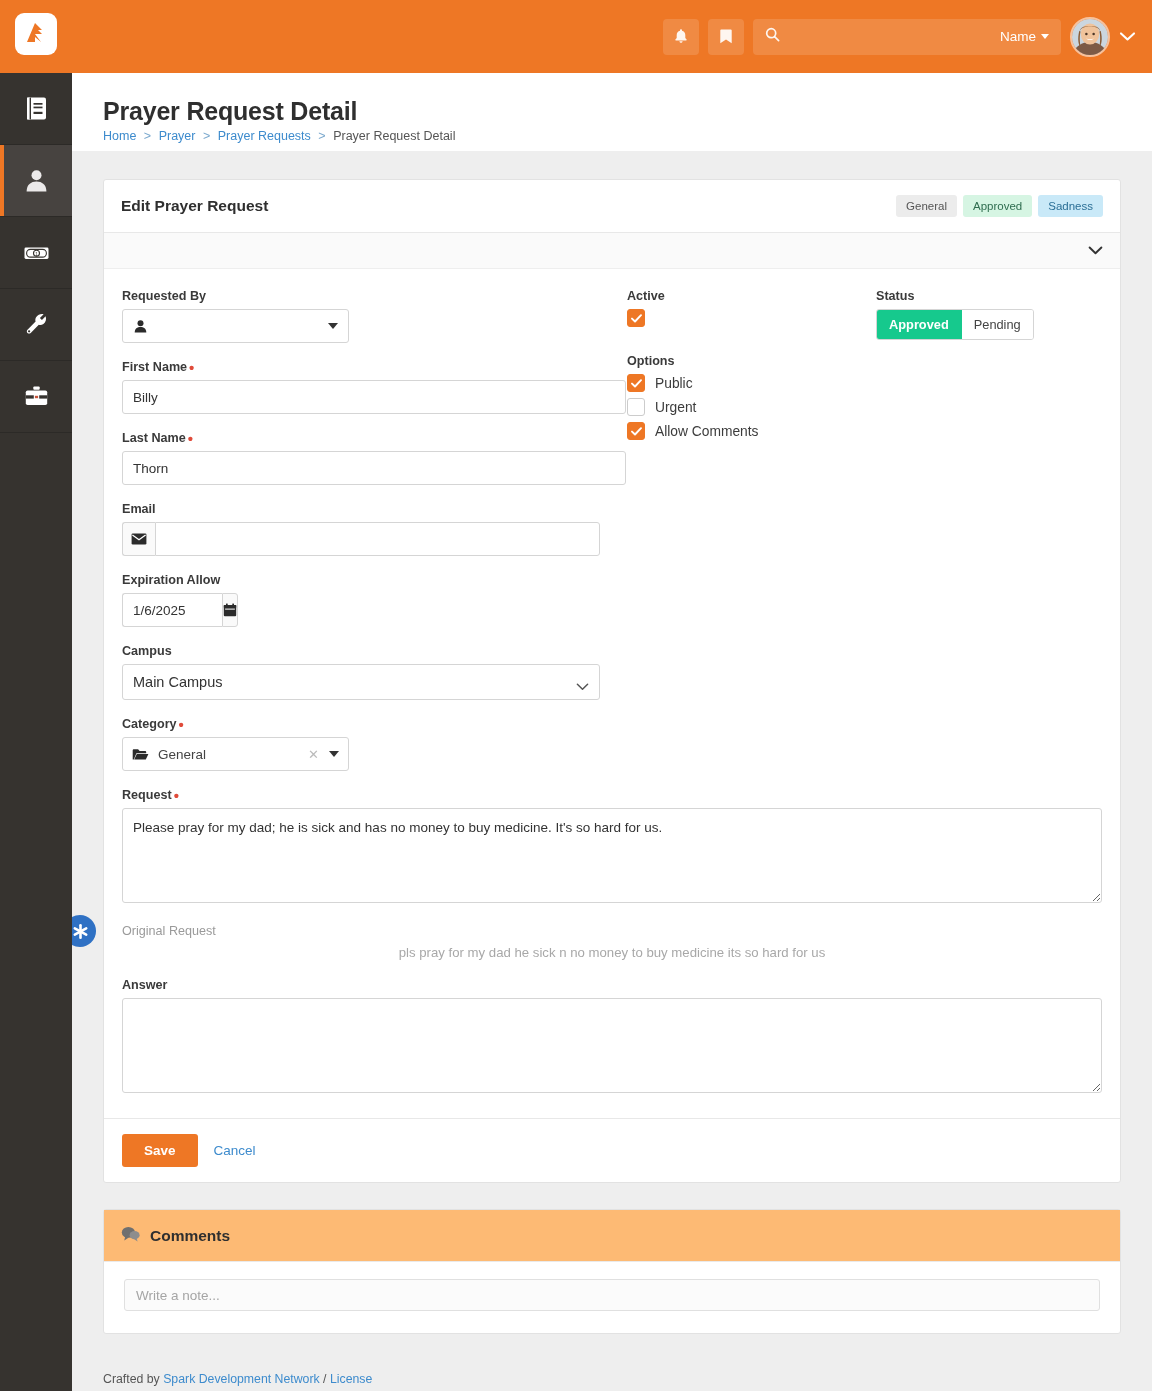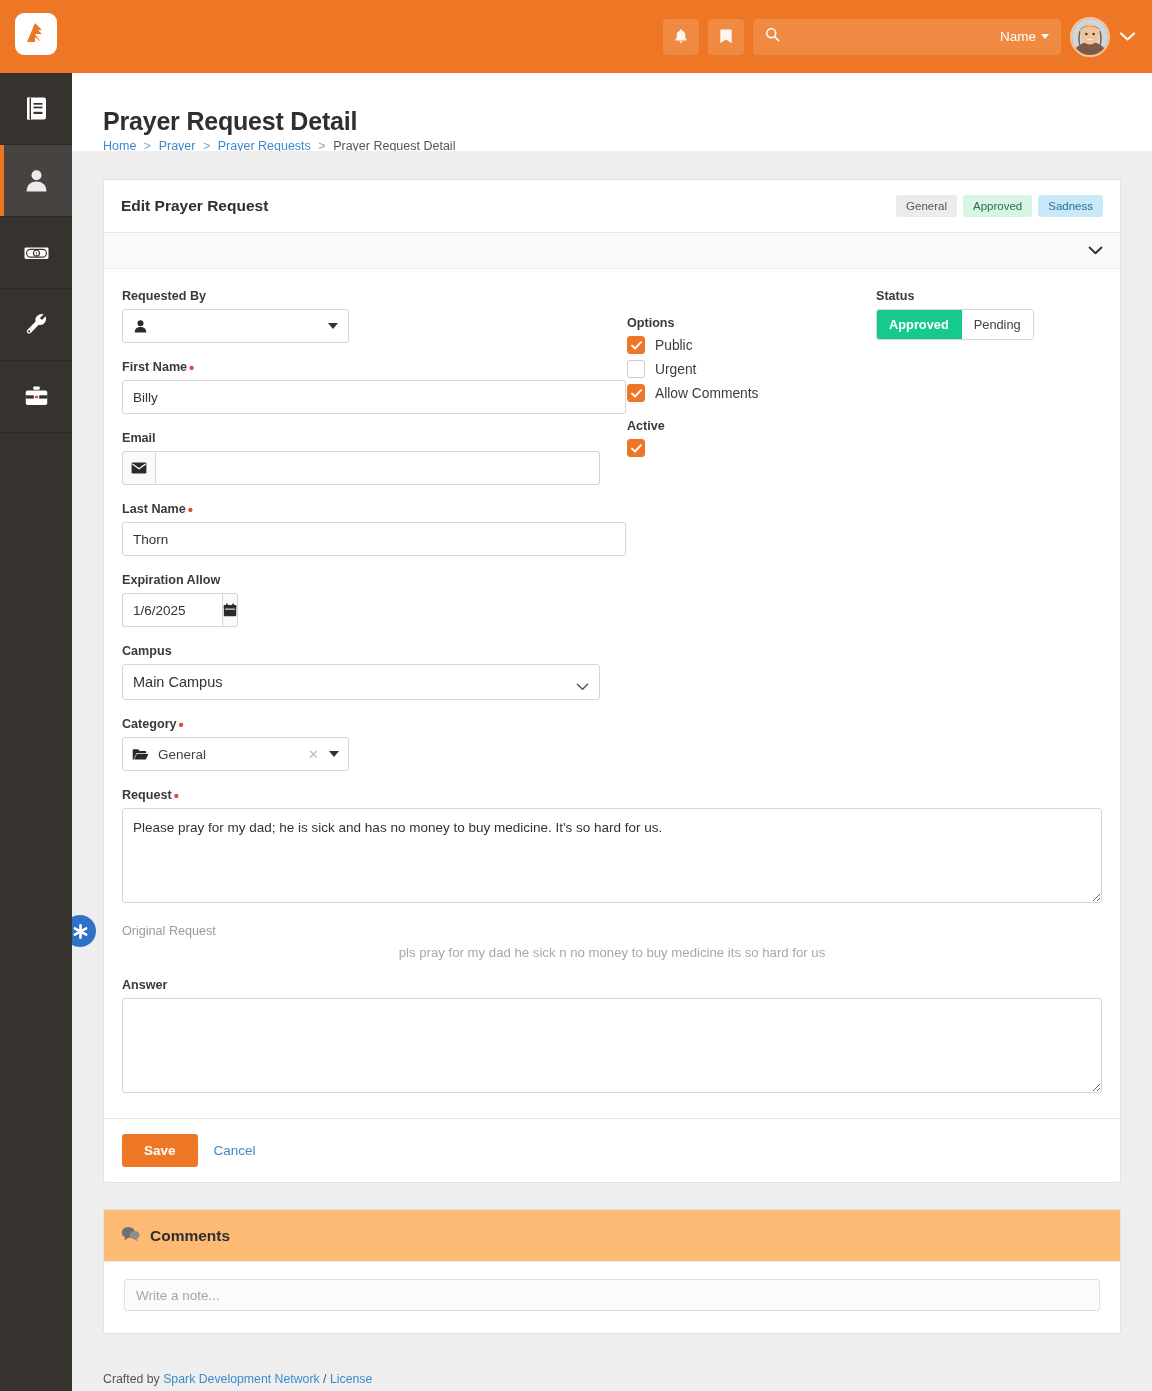--- a/index.html
+++ b/index.html
@@ -81,21 +81,21 @@
   }
   .side-item.active { background: #474340; }
   .side-item.active::before {
     content: ""; position: absolute; left: 0; top: 0;
     width: 4px; height: 100%; background: #ee7725;
   }
   .side-item svg { display: block; }
 
   
   .pagehead {
-    position: absolute; left: 72px; top: 89px;
+    position: absolute; left: 72px; top: 79px;
     width: 1080px; height: 78px;
     background: #ffffff;
     padding: 18px 0 0 31px;
   }
   .page-title {
     font-size: 25px; font-weight: bold; color: #2f2f2f;
     letter-spacing: -0.2px; margin: 0 0 3px 0; line-height: 1.15;
   }
   .breadcrumb { font-size: 12.5px; color: #5a5a5a; }
   .breadcrumb a { color: #3d8bcd; text-decoration: none; }
@@ -450,37 +450,37 @@
           </div>
 
           <div class="fgroup">
             <label class="flabel">
               <span>First Name</span><span class="req-star">•</span>
             </label>
             <input class="finput" type="text" id="first-name-input" value="Billy" style="">
           </div>
 
           <div class="fgroup">
+            <label class="flabel">
+              <span>Last Name</span><span class="req-star">•</span>
+            </label>
+            <input class="finput" type="text" id="last-name-input" value="Thorn" style="">
+          </div>
+
+          <div class="fgroup">
             <label class="flabel">Email</label>
             <div class="igroup">
               <div class="igroup-addon">
                 <svg width="16" height="12" viewBox="0 0 16 12">
                   <rect x="0.6" y="0.6" width="14.8" height="10.8" rx="1.2" fill="#2b2b2b"></rect>
                   <path d="M1.4 2 L8 6.8 L14.6 2" fill="none" stroke="#fff" stroke-width="1.3"></path>
                 </svg>
               </div>
               <input class="finput" type="text" value="" style="">
             </div>
-          </div>
-
-          <div class="fgroup">
-            <label class="flabel">
-              <span>Last Name</span><span class="req-star">•</span>
-            </label>
-            <input class="finput" type="text" id="last-name-input" value="Thorn" style="">
           </div>
 
           <div class="fgroup">
             <label class="flabel">Expiration Allow</label>
             <div class="dgroup">
               <input class="finput" type="text" value="1/6/2025" style="">
               <div class="dgroup-addon">
                 <svg width="14" height="14" viewBox="0 0 14 14">
                   <rect x="0.8" y="2" width="12.4" height="11.2" rx="1" fill="#2b2b2b"></rect>
                   <rect x="0.8" y="2" width="12.4" height="2.6" fill="#2b2b2b"></rect>
@@ -518,20 +518,31 @@
               <span class="cat-label">General</span>
               <span class="cat-x">✕</span>
               <span class="tri-dn"></span>
             </div>
           </div>
 
         </div>
 
         <div class="col-mid">
 
+          <div class="fgroup">
+            <label class="flabel">Active</label>
+            <div class="cbrow">
+              <span class="cbox on">
+                <svg width="11" height="9" viewBox="0 0 11 9">
+                  <path d="M1 4.6 L4 7.5 L10 1.2" fill="none" stroke="#fff" stroke-width="1.9" stroke-linecap="round" stroke-linejoin="round"></path>
+                </svg>
+              </span>
+            </div>
+          </div>
+
           <div class="fgroup" style="margin-top:27px;">
             <label class="flabel">Options</label>
 
             <div class="cbrow">
               <span class="cbox on">
                 <svg width="11" height="9" viewBox="0 0 11 9">
                   <path d="M1 4.6 L4 7.5 L10 1.2" fill="none" stroke="#fff" stroke-width="1.9" stroke-linecap="round" stroke-linejoin="round"></path>
                 </svg>
               </span>
               <span class="cblabel">Public</span>
@@ -542,31 +553,20 @@
               <span class="cblabel">Urgent</span>
             </div>
 
             <div class="cbrow">
               <span class="cbox on">
                 <svg width="11" height="9" viewBox="0 0 11 9">
                   <path d="M1 4.6 L4 7.5 L10 1.2" fill="none" stroke="#fff" stroke-width="1.9" stroke-linecap="round" stroke-linejoin="round"></path>
                 </svg>
               </span>
               <span class="cblabel">Allow Comments</span>
-            </div>
-          </div>
-
-          <div class="fgroup">
-            <label class="flabel">Active</label>
-            <div class="cbrow">
-              <span class="cbox on">
-                <svg width="11" height="9" viewBox="0 0 11 9">
-                  <path d="M1 4.6 L4 7.5 L10 1.2" fill="none" stroke="#fff" stroke-width="1.9" stroke-linecap="round" stroke-linejoin="round"></path>
-                </svg>
-              </span>
             </div>
           </div>
 
         </div>
 
         <div class="col-right">
           <div class="fgroup">
             <label class="flabel">Status</label>
             <div class="toggle-group">
               <div class="tg-btn sel">Approved</div>

